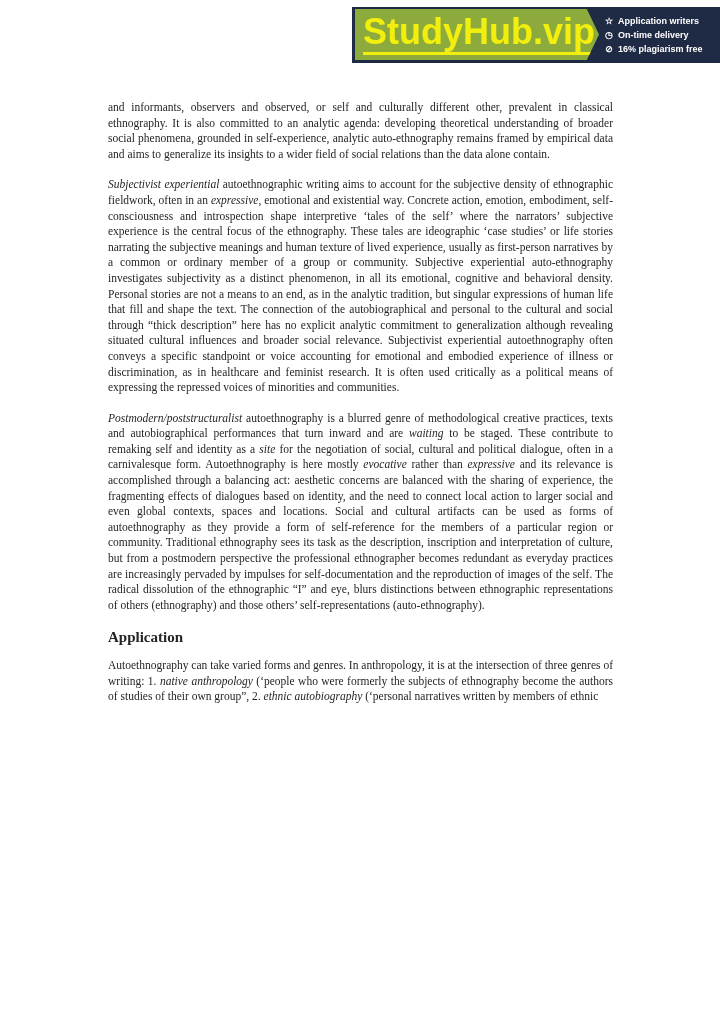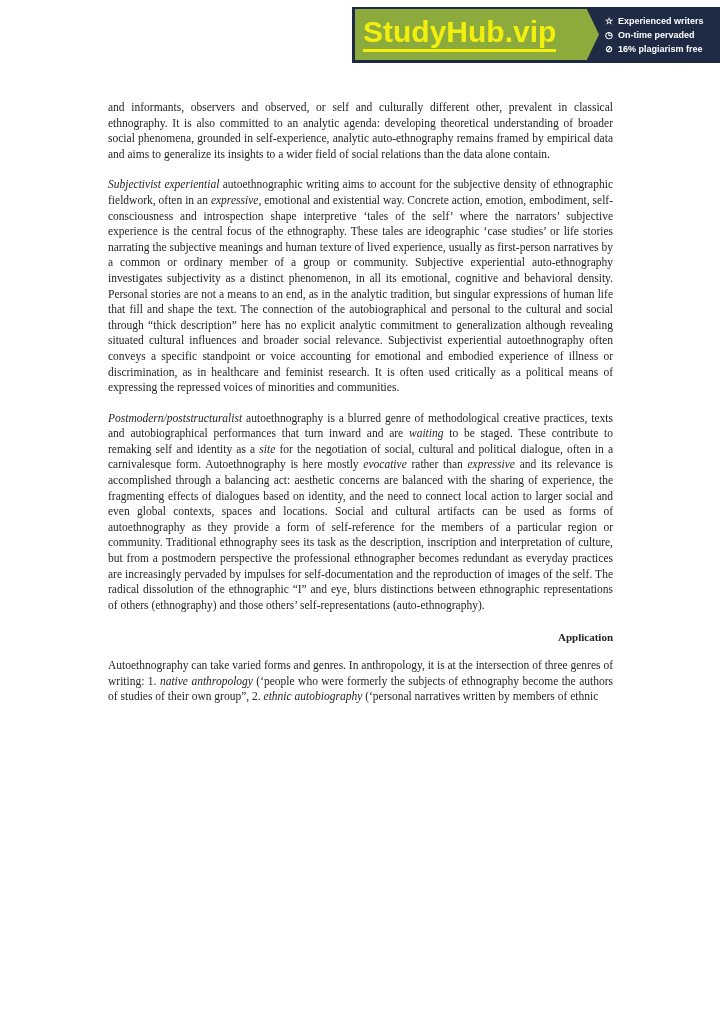--- a/index.html
+++ b/index.html
@@ -38,21 +38,21 @@
     clip-path: polygon(0 0, 95% 0, 100% 50%, 95% 100%, 0 100%);
     display: flex;
     align-items: center;
     justify-content: flex-start;
     padding-left: 8px;
     box-sizing: border-box;
   }
   .logo {
     color: #f2ee0e;
     font-weight: bold;
-    font-size: 30px;
+    font-size: 36px;
     letter-spacing: 0px;
     line-height: 1;
     border-bottom: 3px solid #f2ee0e;
     padding-bottom: 2px;
     white-space: nowrap;
   }
   .feature-list {
     position: absolute;
     left: 252px;
     top: 50%;
@@ -90,40 +90,40 @@
     text-align: justify;
   }
   .doc-para {
     margin: 0 0 15px 0;
   }
   .doc-para em {
     font-style: italic;
     margin-top: 44px;
   }
   .doc-heading {
-    text-align: right;
+    text-align: left;
     font-weight: bold;
-    font-size: 11px;
+    font-size: 15px;
     margin: 17px 0 12px 0;
   }
 </style>
 </head>
 <body>
 
 <div class="page">
 
   <div class="banner">
     <div class="feature-list">
       <div class="feature-row">
         <span class="f-icon">☆</span>
-        <span>Experienced writers</span>
+        <span>Application writers</span>
       </div>
       <div class="feature-row">
         <span class="f-icon">◷</span>
-        <span>On-time pervaded</span>
+        <span>On-time delivery</span>
       </div>
       <div class="feature-row">
         <span class="f-icon">⊘</span>
         <span>16% plagiarism free</span>
       </div>
     </div>
     <div class="banner-green">
       <span class="logo">StudyHub.vip</span>
     </div>
   </div>

